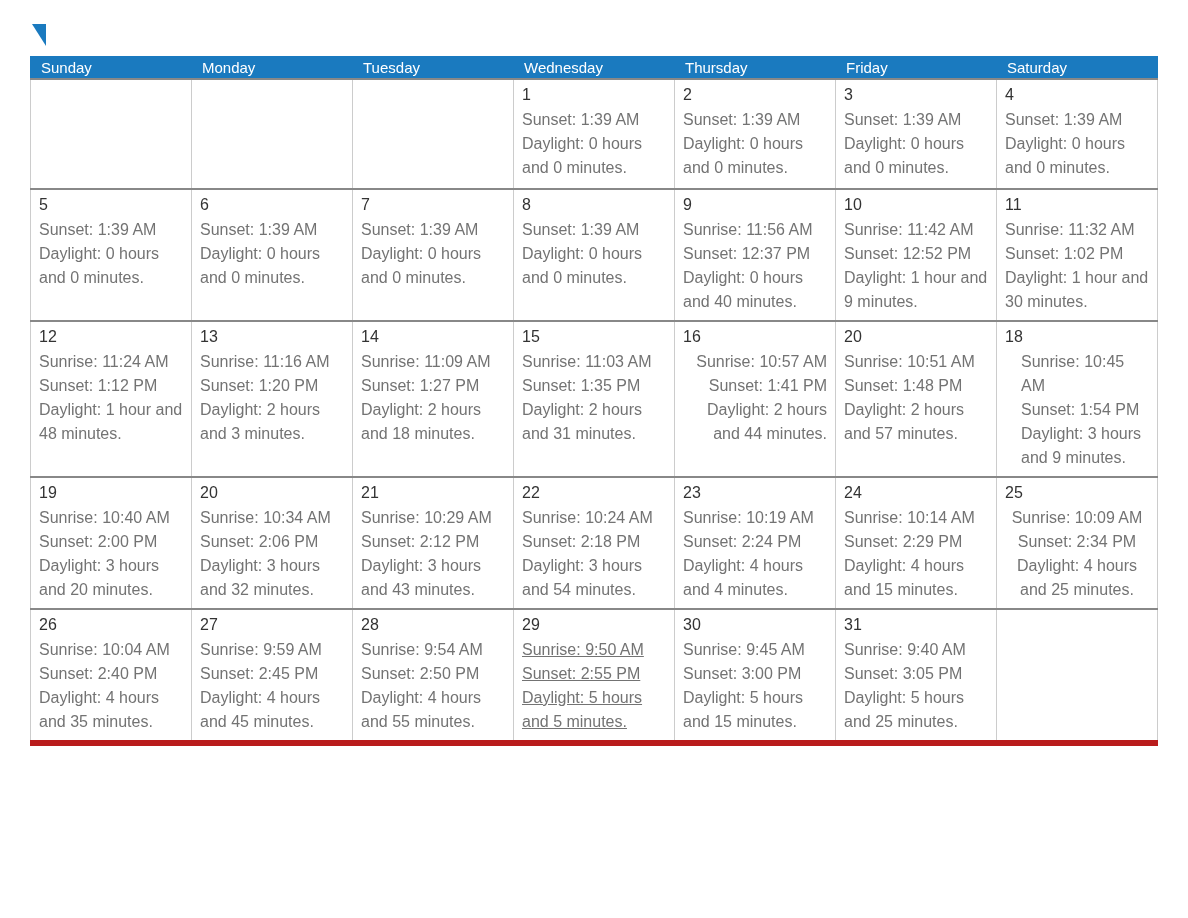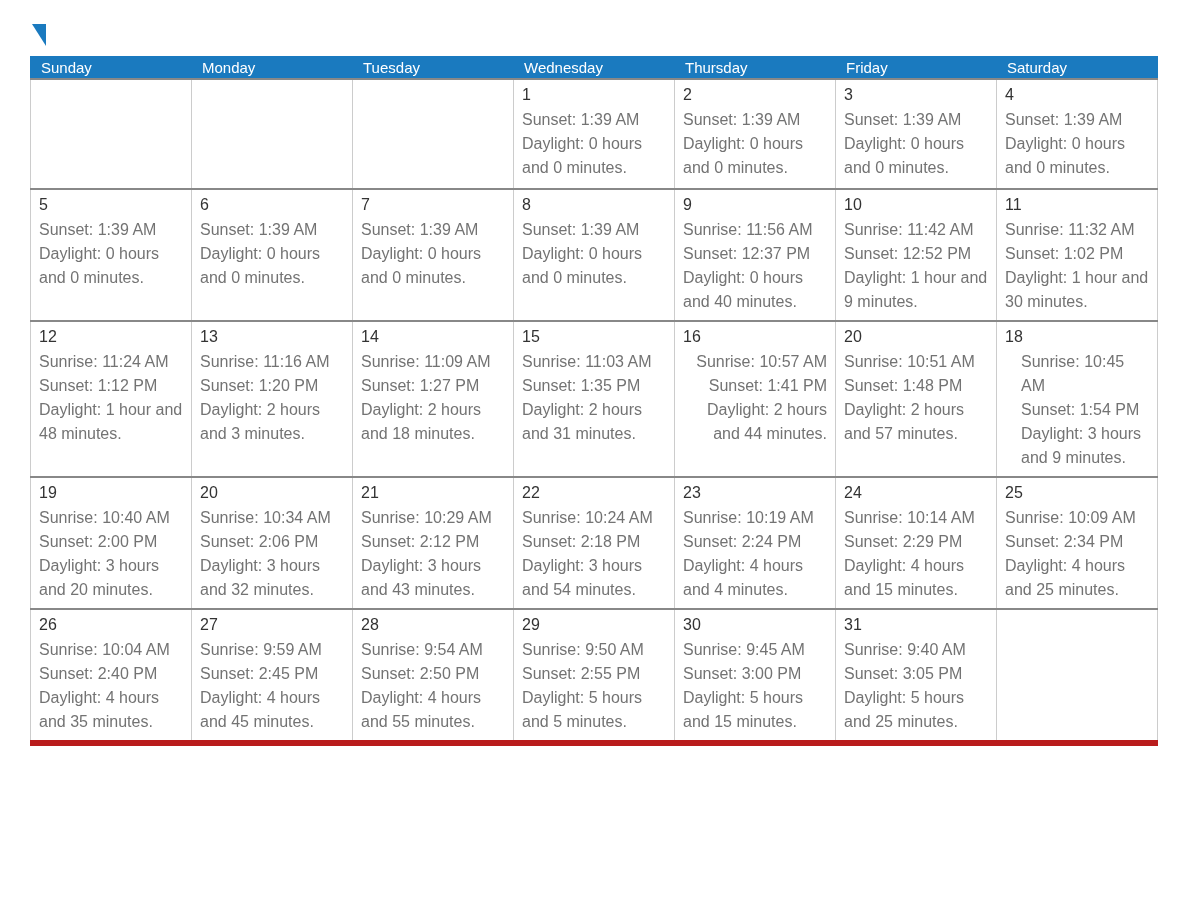--- a/index.html
+++ b/index.html
@@ -303,21 +303,21 @@
         </td>
         <td>
           <span class="day-num">24</span>
           <div class="day-info" style="white-space: pre-line;">Sunrise: 10:14 AM
 Sunset: 2:29 PM
 Daylight: 4 hours
 and 15 minutes.</div>
         </td>
         <td>
           <span class="day-num">25</span>
-          <div class="day-info" style="white-space: pre-line;">Sunrise: 10:09 AM
+          <div class="day-info" style="white-space: pre-line; text-align: center;">Sunrise: 10:09 AM
 Sunset: 2:34 PM
 Daylight: 4 hours
 and 25 minutes.</div>
         </td>
       </tr>
       <tr>
         <td>
           <span class="day-num">26</span>
           <div class="day-info" style="white-space: pre-line;">Sunrise: 10:04 AM
 Sunset: 2:40 PM
@@ -333,21 +333,21 @@
         </td>
         <td>
           <span class="day-num">28</span>
           <div class="day-info" style="white-space: pre-line;">Sunrise: 9:54 AM
 Sunset: 2:50 PM
 Daylight: 4 hours
 and 55 minutes.</div>
         </td>
         <td>
           <span class="day-num">29</span>
-          <div class="day-info" style="white-space: pre-line;">Sunrise: 9:50 AM
+          <div class="day-info" style="white-space: pre-line; text-decoration: underline;">Sunrise: 9:50 AM
 Sunset: 2:55 PM
 Daylight: 5 hours
 and 5 minutes.</div>
         </td>
         <td>
           <span class="day-num">30</span>
           <div class="day-info" style="white-space: pre-line;">Sunrise: 9:45 AM
 Sunset: 3:00 PM
 Daylight: 5 hours
 and 15 minutes.</div>

